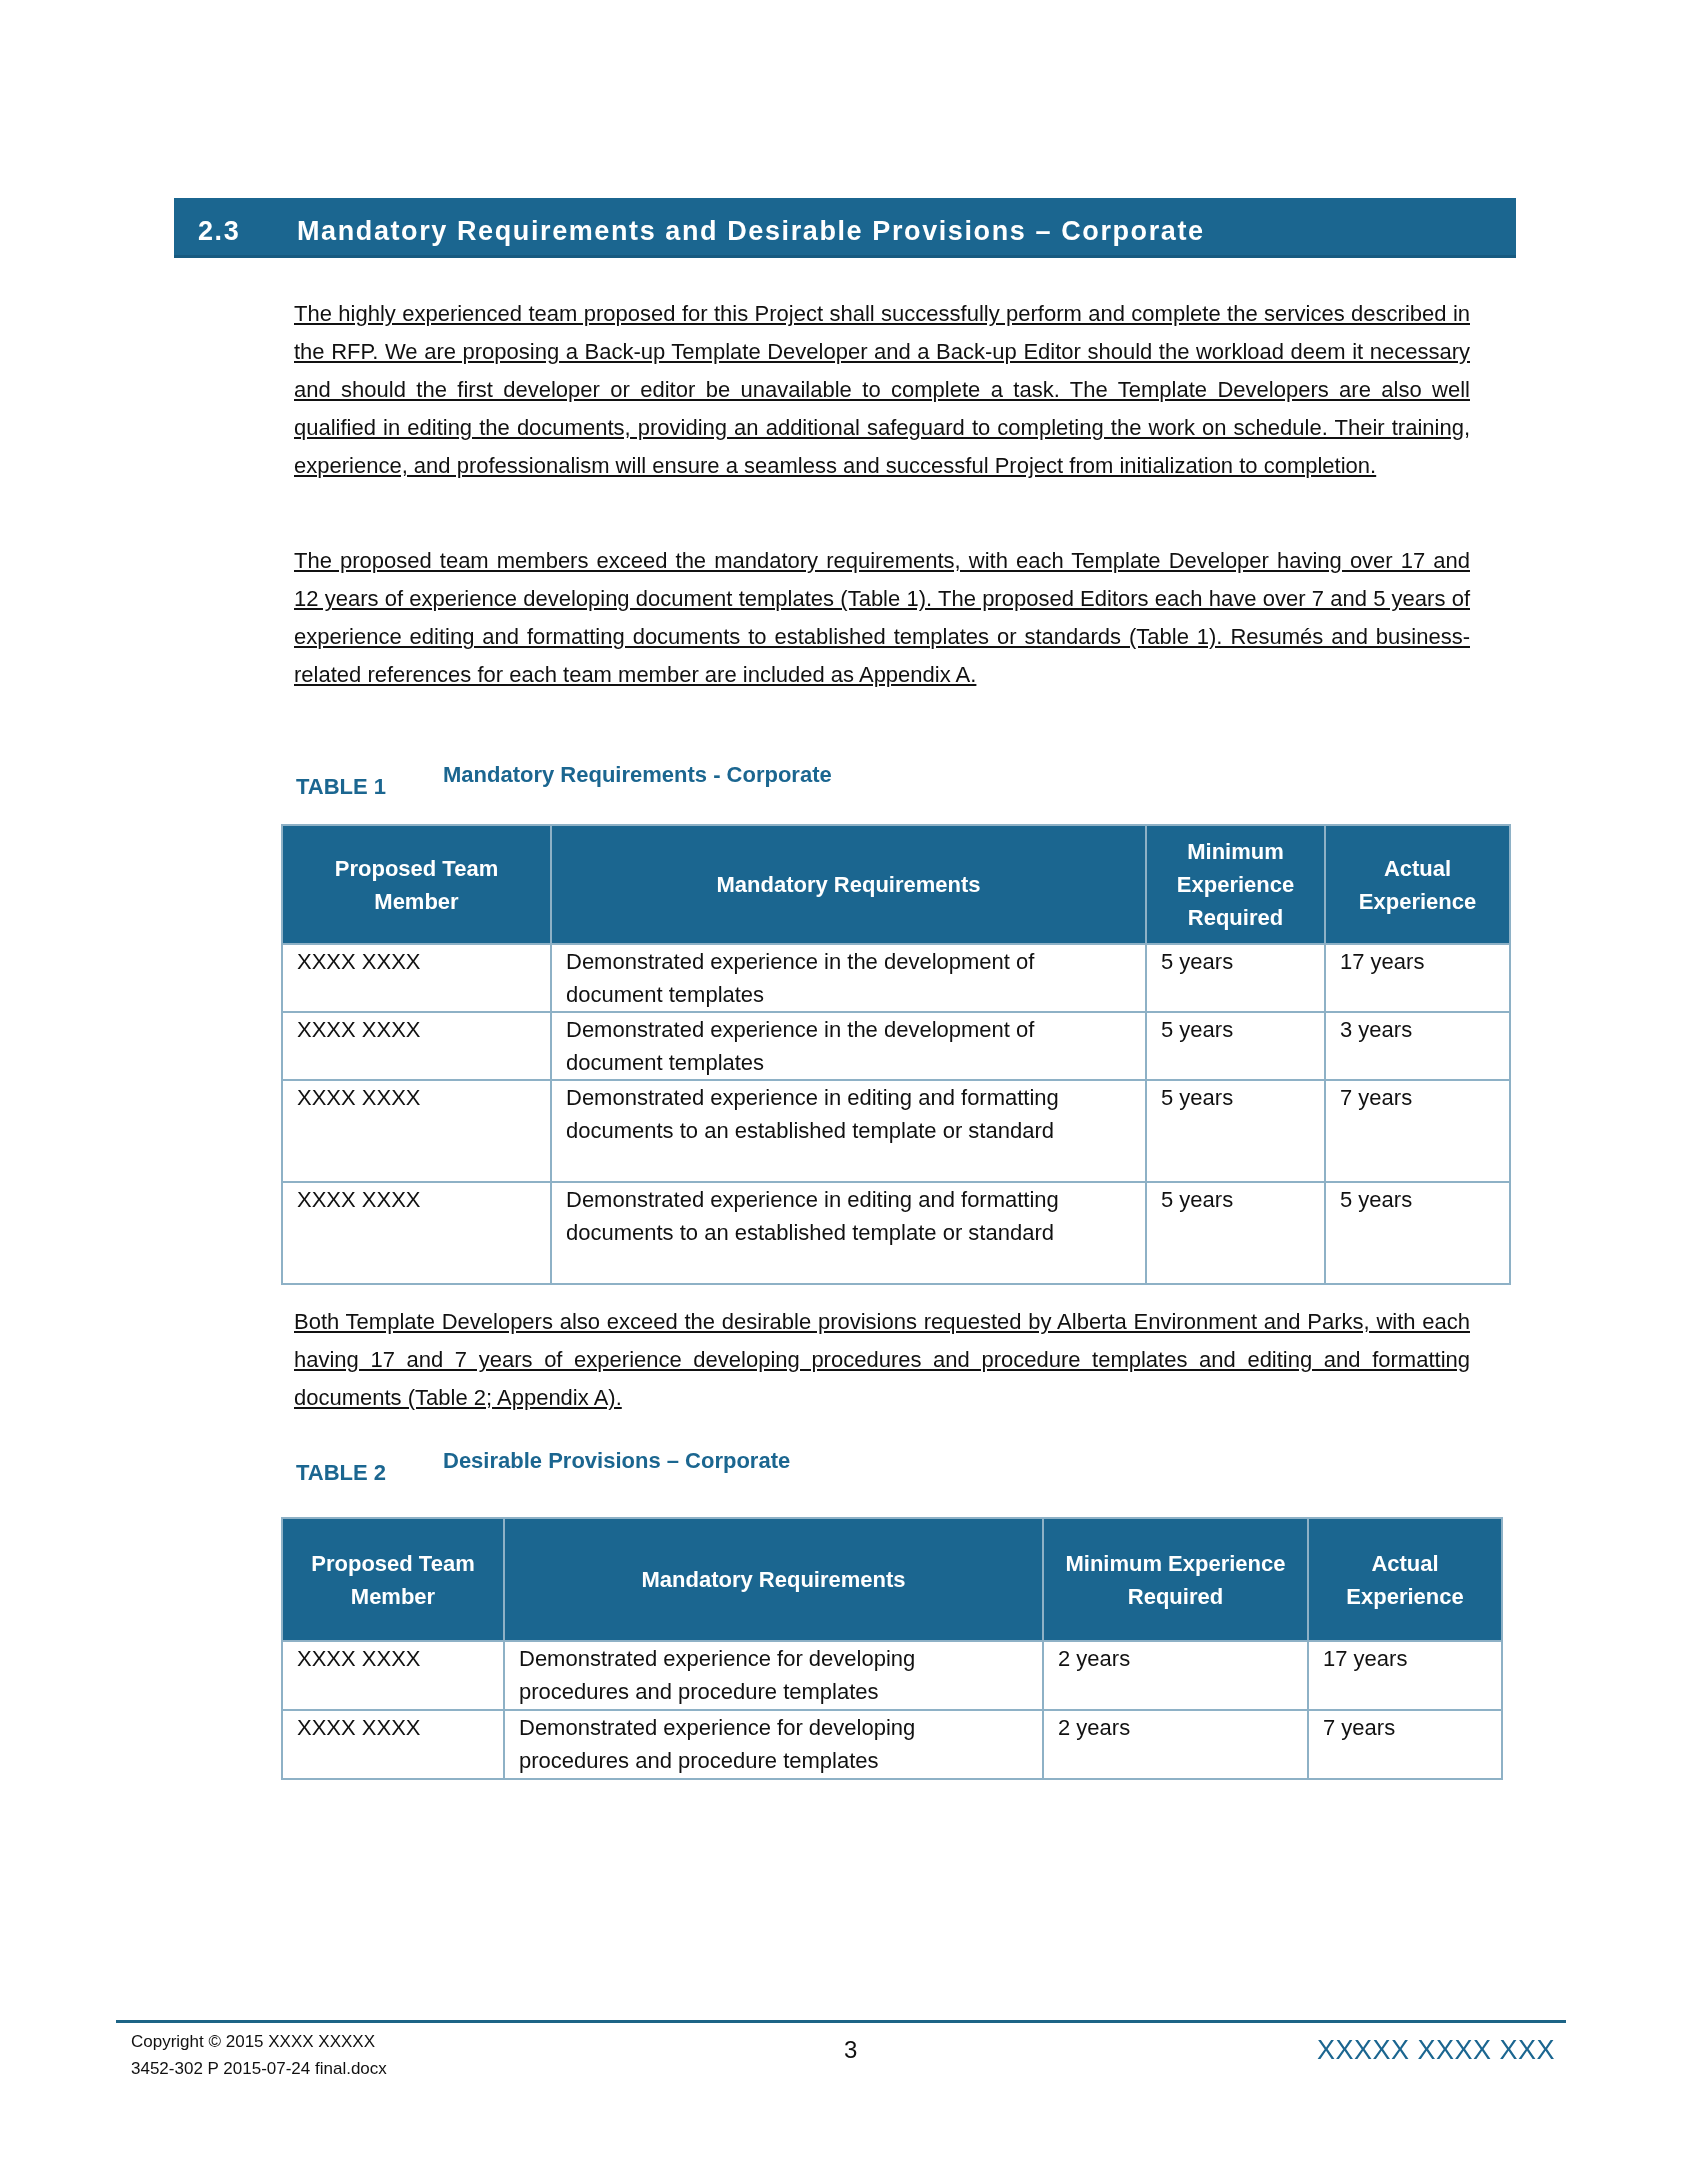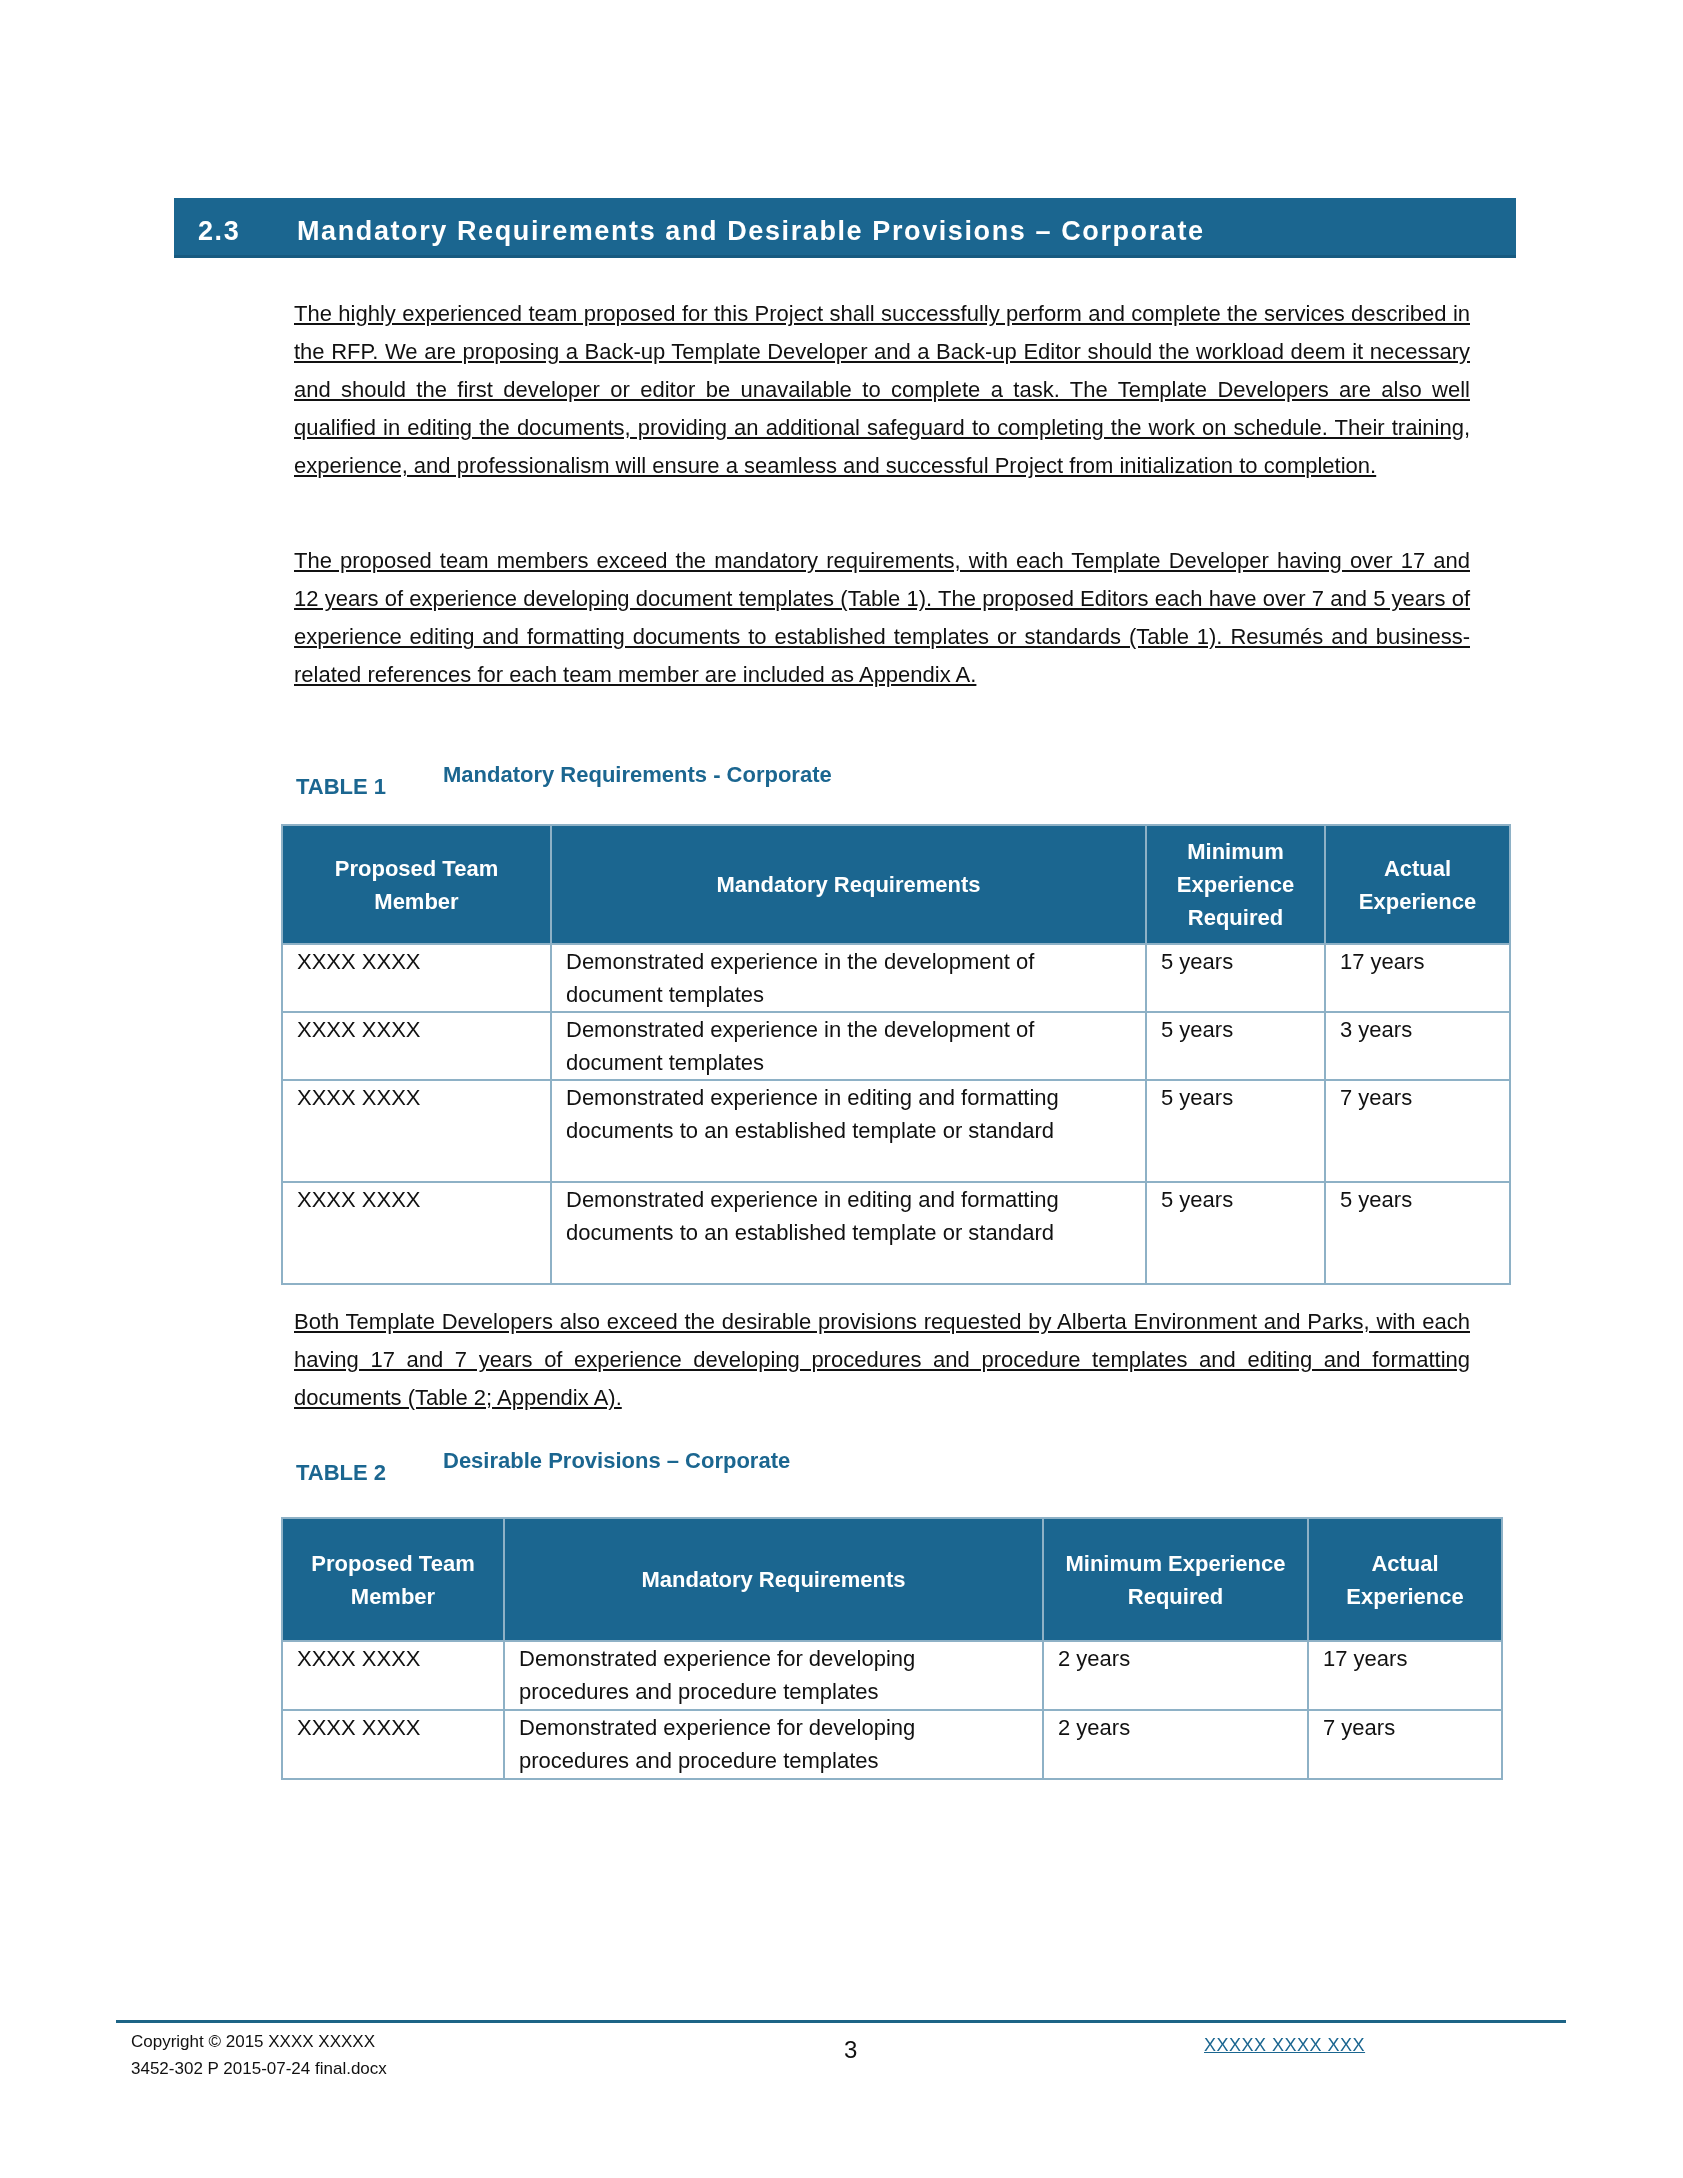--- a/index.html
+++ b/index.html
@@ -61,21 +61,21 @@
   .footer-rule {
     position: absolute; left: 116px; top: 2020px; width: 1450px; height: 3px; background: #1d6486;
   }
   .footer-left {
     position: absolute; left: 131px; top: 2028px; font-size: 17px; line-height: 27px; color: #111;
   }
   .footer-page {
     position: absolute; left: 844px; top: 2036px; font-size: 24px; color: #111;
   }
   .footer-right {
-    position: absolute; left: 1204px; top: 2035px; font-size: 18px; color: #1b6690; letter-spacing: 0.5px; text-decoration: underline;
+    position: absolute; left: 1317px; top: 2035px; font-size: 27px; color: #1b6690; letter-spacing: 0.5px;
   }
 </style>
 </head>
 <body>
 
 <div class="section-bar">
   <span class="num">2.3</span>
   <span class="title">Mandatory Requirements and Desirable Provisions – Corporate</span>
 </div>
 

